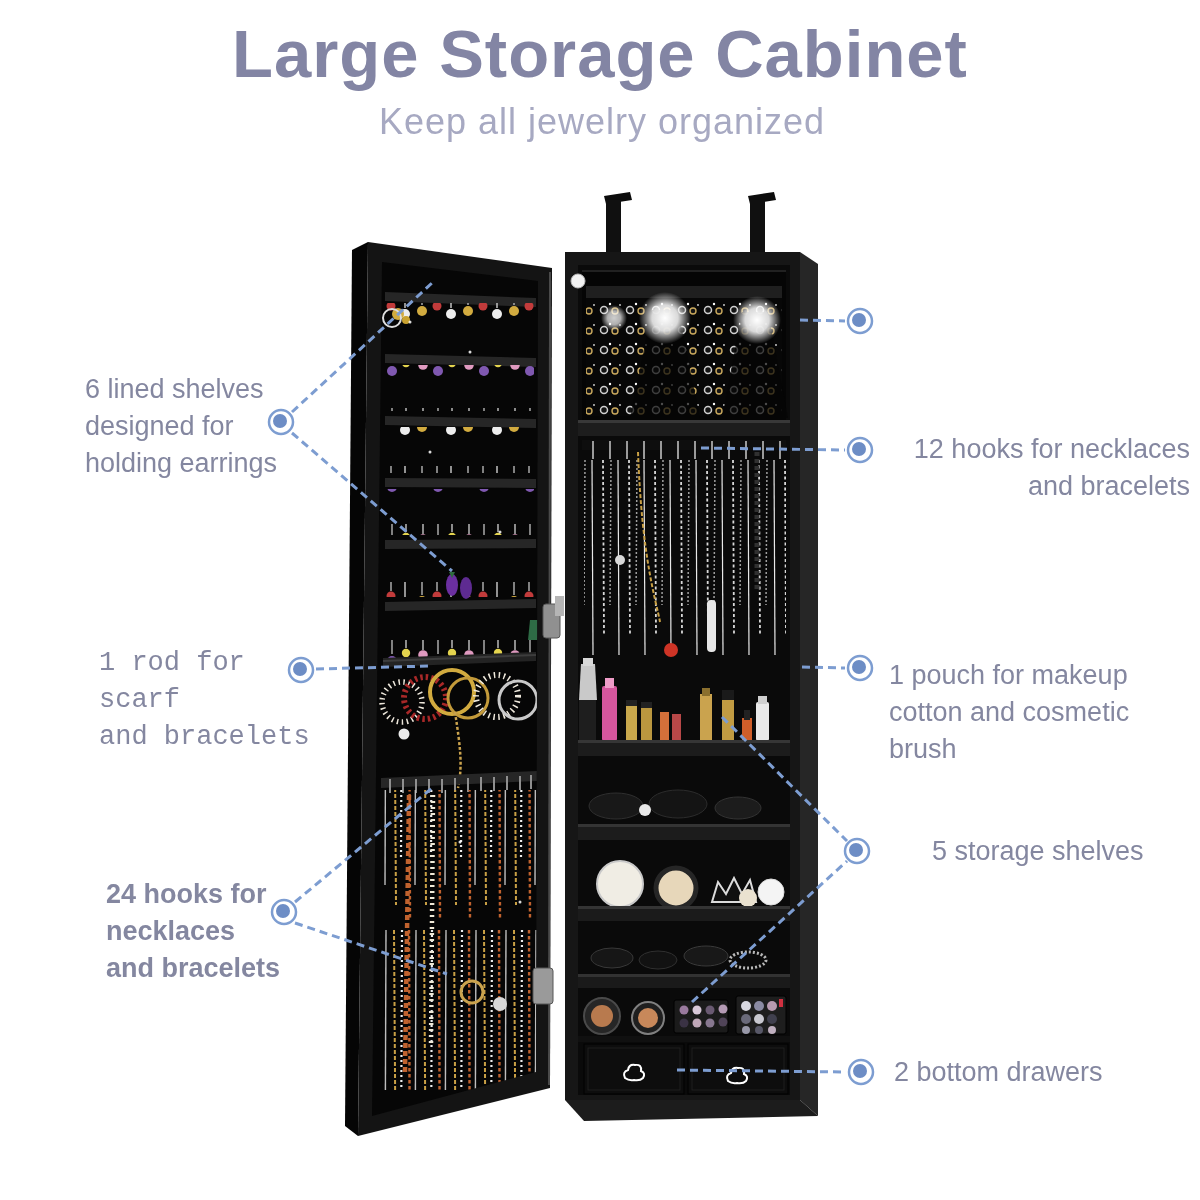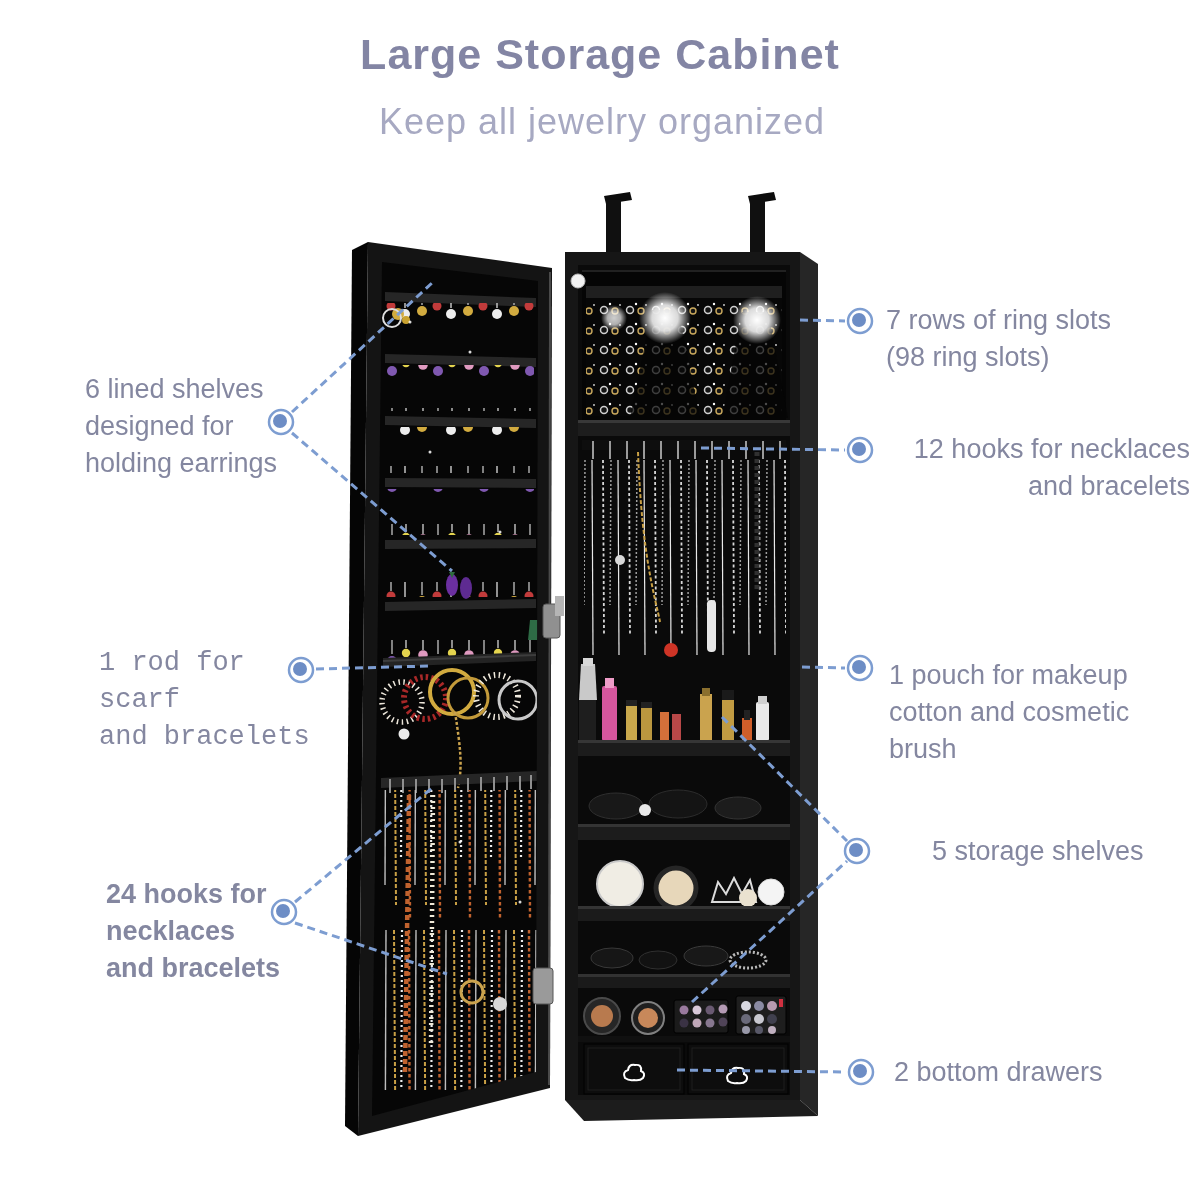--- a/index.html
+++ b/index.html
@@ -1,19 +1,19 @@
 <!DOCTYPE html>
 <html><head>
 <meta charset="utf-8">
 <style>
   html,body{margin:0;padding:0;background:#fff;}
   .canvas{position:relative;width:1200px;height:1200px;background:#ffffff;overflow:hidden;
           font-family:"Liberation Sans",sans-serif;}
-  .title{position:absolute;top:30px;left:0;width:100%;margin:0;text-align:center;
-         font-size:43px;font-weight:bold;color:#8385a4;letter-spacing:1px;}
+  .title{position:absolute;top:15px;left:0;width:100%;margin:0;text-align:center;
+         font-size:67px;font-weight:bold;color:#8385a4;letter-spacing:1px;}
   .subtitle{position:absolute;top:99px;left:0;width:100%;margin:2px;text-align:center;
          font-size:36px;font-weight:normal;color:#a7a9c2;letter-spacing:1px;}
   svg.product{position:absolute;left:0;top:0;}
   .callout{position:absolute;font-size:27px;line-height:37px;color:#8487a0;
            white-space:pre-line;z-index:3;}
   .c-l1{left:85px;top:371px;width:230px;}
   .c-l2{left:99px;top:645px;width:230px;font-family:Liberation Mono, monospace;}
   .c-l3{left:106px;top:876px;width:220px;font-weight:bold;}
   .c-r1{left:886px;top:302px;width:300px;}
   .c-r2{left:884px;top:431px;width:306px;text-align:right;}
@@ -356,22 +356,20 @@
   </svg>
 
   <div class="callout c-l1">6 lined shelves
 designed for
 holding earrings</div>
   <div class="callout c-l2">1 rod for scarf
 and bracelets</div>
   <div class="callout c-l3">24 hooks for
 necklaces
 and bracelets</div>
-  <div class="callout c-r1">7 rows of ring slots
-(98 ring slots)</div>
   <div class="callout c-r2">12 hooks for necklaces
 and bracelets</div>
   <div class="callout c-r3">1 pouch for makeup
 cotton and cosmetic
 brush</div>
   <div class="callout c-r4">5 storage shelves</div>
   <div class="callout c-r5">2 bottom drawers</div>
 
 </div>
 

